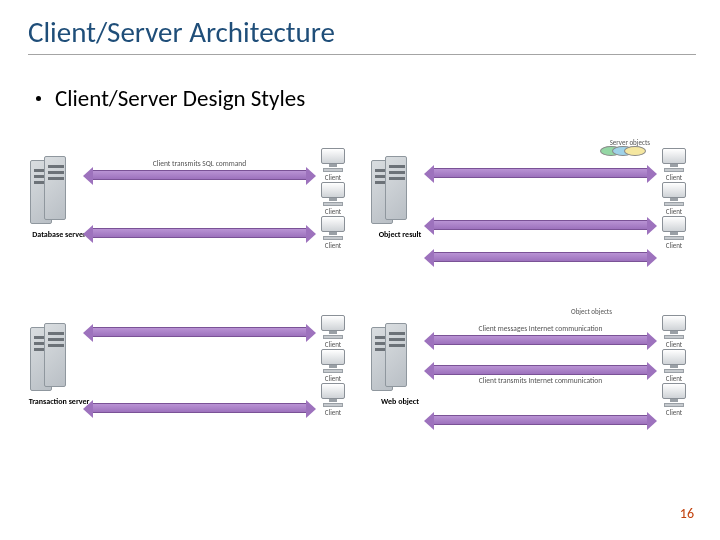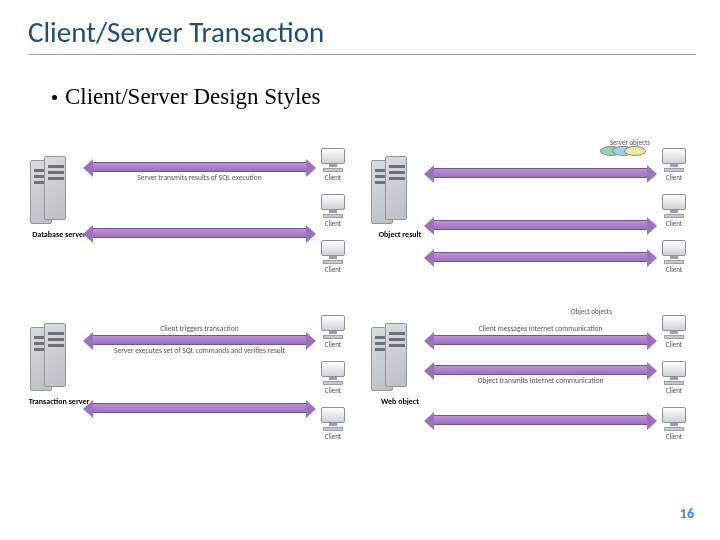--- a/index.html
+++ b/index.html
@@ -21,26 +21,25 @@
   .title-underline {
     position: absolute;
     left: 28px;
     top: 54px;
     width: 668px;
     height: 1px;
     background: #a4a4a4;
   }
   .bullet-row {
     position: absolute;
-    left: 52px;
+    left: 36px;
     top: 84px;
     display: flex;
     align-items: center;
-    gap: 8px;
-    font-family: Liberation Serif, serif;
+    gap: 14px;
   }
   .bullet-dot {
     width: 5px; height: 5px;
     background: #000; border-radius: 50%;
   }
   .bullet-text {
     font-size: 23px;
     color: #000;
   }
   .diagram {
@@ -88,21 +87,21 @@
     line-height: 1.1;
   }
   
   .clients {
     position: absolute;
     right: 0;
     top: -2px;
     width: 40px;
     display: flex;
     flex-direction: column;
-    gap: 12px;
+    gap: 0;
   }
   .client {
     display: flex;
     flex-direction: column;
     align-items: center;
   }
   .monitor {
     width: 24px; height: 16px;
     background: linear-gradient(#fff,#cfd3d7);
     border: 1px solid #8a9097;
@@ -165,28 +164,27 @@
     position:absolute;
     top:-12px; right:44px;
     font-size:7px; color:#555;
   }
   
   .pagenum {
     position:absolute;
     right:26px;
     bottom:18px;
     font-size:14px;
-    color:#3b82f6;
-    font-weight:bold;
+    color:#c2410c;
   }
 </style>
 </head>
 <body>
 
-<div class="title">Client/Server Transaction</div>
+<div class="title">Client/Server Architecture</div>
 <div class="title-underline"></div>
 
 <div class="bullet-row">
   <span class="bullet-dot"></span>
   <span class="bullet-text">Client/Server Design Styles</span>
 </div>
 
 <div class="diagram">
 
   <div class="panel">
@@ -198,22 +196,22 @@
         </div>
       <div class="tower">
           <div class="slot" style="top:8px"></div>
           <div class="slot" style="top:14px"></div>
           <div class="slot" style="top:20px"></div>
         </div>
     </div>
     <div class="server-label">Database server</div>
     <div class="arrows">
       <div class="arrow-block" style="top:6px">
-        <div class="darrow"></div>
-        <div class="arrow-text">Server transmits results of SQL execution</div>
+        <div class="arrow-text">Client transmits SQL command</div>
+        <div class="darrow"></div>
       </div>
       <div class="arrow-block" style="top:72px">
         <div class="darrow"></div>
       </div>
     </div>
     <div class="clients">
       <div class="client">
           <div class="monitor"></div>
           <div class="stand"></div>
           <div class="kbd"></div>
@@ -296,23 +294,21 @@
         </div>
       <div class="tower">
           <div class="slot" style="top:8px"></div>
           <div class="slot" style="top:14px"></div>
           <div class="slot" style="top:20px"></div>
         </div>
     </div>
     <div class="server-label">Transaction server</div>
     <div class="arrows">
       <div class="arrow-block" style="top:4px">
-        <div class="arrow-text">Client triggers transaction</div>
-        <div class="darrow"></div>
-        <div class="arrow-text">Server executes set of SQL commands and verifies result</div>
+        <div class="darrow"></div>
       </div>
       <div class="arrow-block" style="top:80px">
         <div class="darrow"></div>
       </div>
     </div>
     <div class="clients">
       <div class="client">
           <div class="monitor"></div>
           <div class="stand"></div>
           <div class="kbd"></div>
@@ -348,21 +344,21 @@
         </div>
     </div>
     <div class="server-label">Web object</div>
     <div class="arrows">
       <div class="arrow-block" style="top:4px">
         <div class="arrow-text">Client messages Internet communication</div>
         <div class="darrow"></div>
       </div>
       <div class="arrow-block" style="top:42px">
         <div class="darrow"></div>
-        <div class="arrow-text">Object transmits Internet communication</div>
+        <div class="arrow-text">Client transmits Internet communication</div>
       </div>
       <div class="arrow-block" style="top:92px">
         <div class="darrow"></div>
       </div>
     </div>
     <div class="clients">
       <div class="client">
           <div class="monitor"></div>
           <div class="stand"></div>
           <div class="kbd"></div>

